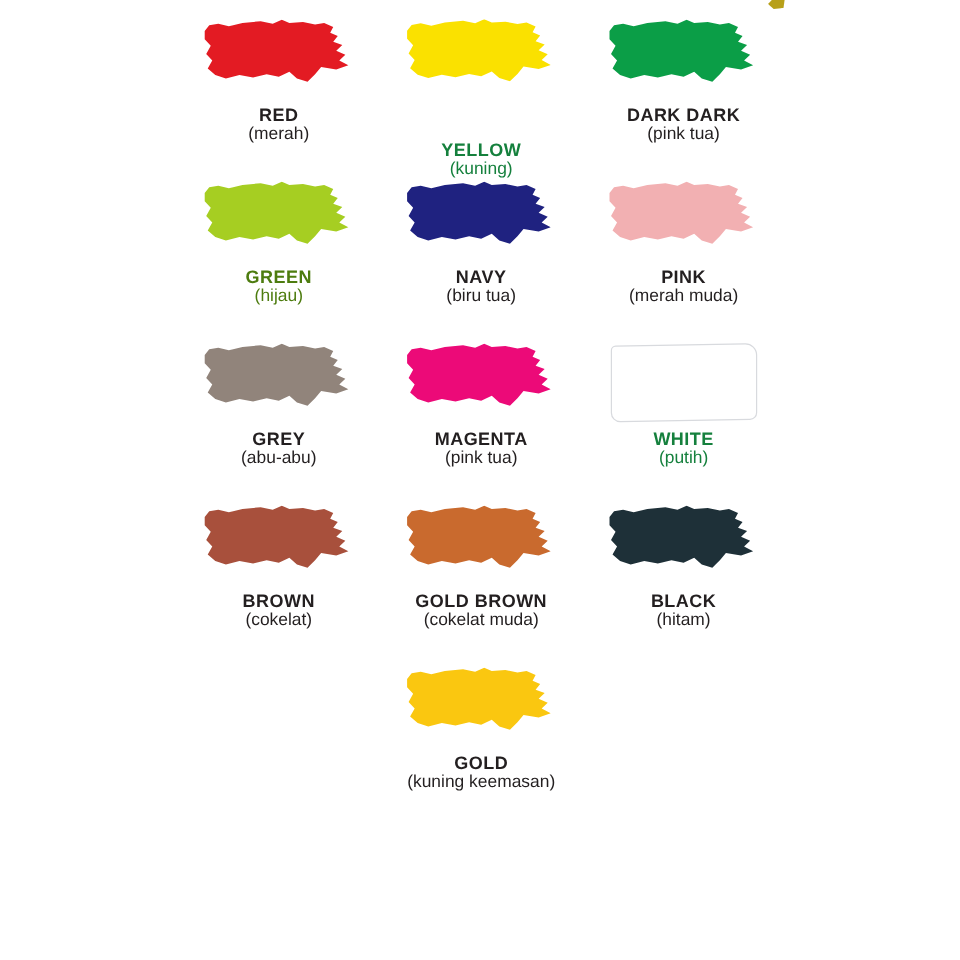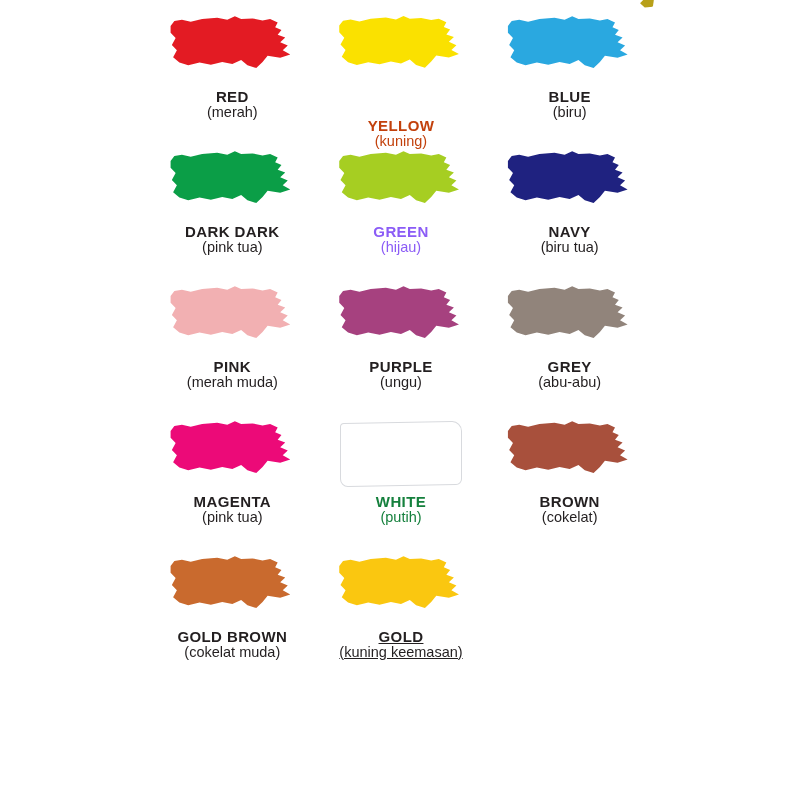--- a/index.html
+++ b/index.html
@@ -95,51 +95,42 @@
       <div class="label" style="color: rgb(35, 31, 32);">
         <span class="en">RED</span>
         <span class="id">(merah)</span>
       </div>
     </div>
 
     <div class="cell">
       <div class="swatch-wrap">
         <div class="swatch" style="background: rgb(250, 225, 0);"></div>
       </div>
-      <div class="label" style="color: #c2410c; margin-top: 35px;">
+      <div class="label" style="color: #15803d; margin-top: 35px;">
         <span class="en">YELLOW</span>
         <span class="id">(kuning)</span>
       </div>
     </div>
 
-    <div class="cell">
-      <div class="swatch-wrap">
-        <div class="swatch" style="background: rgb(42, 168, 224);"></div>
-      </div>
-      <div class="label" style="color: rgb(35, 31, 32);">
-        <span class="en">BLUE</span>
-        <span class="id">(biru)</span>
-      </div>
-    </div>
 
     <div class="cell">
       <div class="swatch-wrap">
         <div class="swatch" style="background: rgb(11, 158, 71);"></div>
       </div>
       <div class="label" style="color: rgb(35, 31, 32);">
         <span class="en">DARK DARK</span>
         <span class="id">(pink tua)</span>
       </div>
     </div>
 
     <div class="cell">
       <div class="swatch-wrap">
         <div class="swatch" style="background: rgb(166, 206, 34);"></div>
       </div>
-      <div class="label" style="color: #8b5cf6;">
+      <div class="label" style="color: #4d7c0f;">
         <span class="en">GREEN</span>
         <span class="id">(hijau)</span>
       </div>
     </div>
 
 
     <div class="cell">
       <div class="swatch-wrap">
         <div class="swatch" style="background: rgb(31, 34, 128);"></div>
       </div>
@@ -152,29 +143,20 @@
     <div class="cell">
       <div class="swatch-wrap">
         <div class="swatch" style="background: rgb(242, 176, 178);"></div>
       </div>
       <div class="label" style="color: rgb(35, 31, 32);">
         <span class="en">PINK</span>
         <span class="id">(merah muda)</span>
       </div>
     </div>
 
-    <div class="cell">
-      <div class="swatch-wrap">
-        <div class="swatch" style="background: rgb(166, 65, 127);"></div>
-      </div>
-      <div class="label" style="color: rgb(35, 31, 32);">
-        <span class="en">PURPLE</span>
-        <span class="id">(ungu)</span>
-      </div>
-    </div>
 
     <div class="cell">
       <div class="swatch-wrap">
         <div class="swatch" style="background: rgb(145, 132, 123);"></div>
       </div>
       <div class="label" style="color: rgb(35, 31, 32);">
         <span class="en">GREY</span>
         <span class="id">(abu-abu)</span>
       </div>
     </div>
@@ -212,25 +194,34 @@
     <div class="cell">
       <div class="swatch-wrap">
         <div class="swatch" style="background: rgb(201, 106, 46);"></div>
       </div>
       <div class="label" style="color: rgb(35, 31, 32);">
         <span class="en">GOLD BROWN</span>
         <span class="id">(cokelat muda)</span>
       </div>
     </div>
 
+    <div class="cell">
+      <div class="swatch-wrap">
+        <div class="swatch" style="background: rgb(30, 48, 56);"></div>
+      </div>
+      <div class="label" style="color: rgb(35, 31, 32);">
+        <span class="en">BLACK</span>
+        <span class="id">(hitam)</span>
+      </div>
+    </div>
 
     <div class="cell gold-cell">
       <div class="swatch-wrap">
         <div class="swatch" style="background: rgb(250, 199, 16);"></div>
       </div>
-      <div class="label" style="color: rgb(35, 31, 32); text-decoration: underline;">
+      <div class="label" style="color: rgb(35, 31, 32);">
         <span class="en">GOLD</span>
         <span class="id">(kuning keemasan)</span>
       </div>
     </div>
 
   </div>
 </div>
 
 </body></html>

